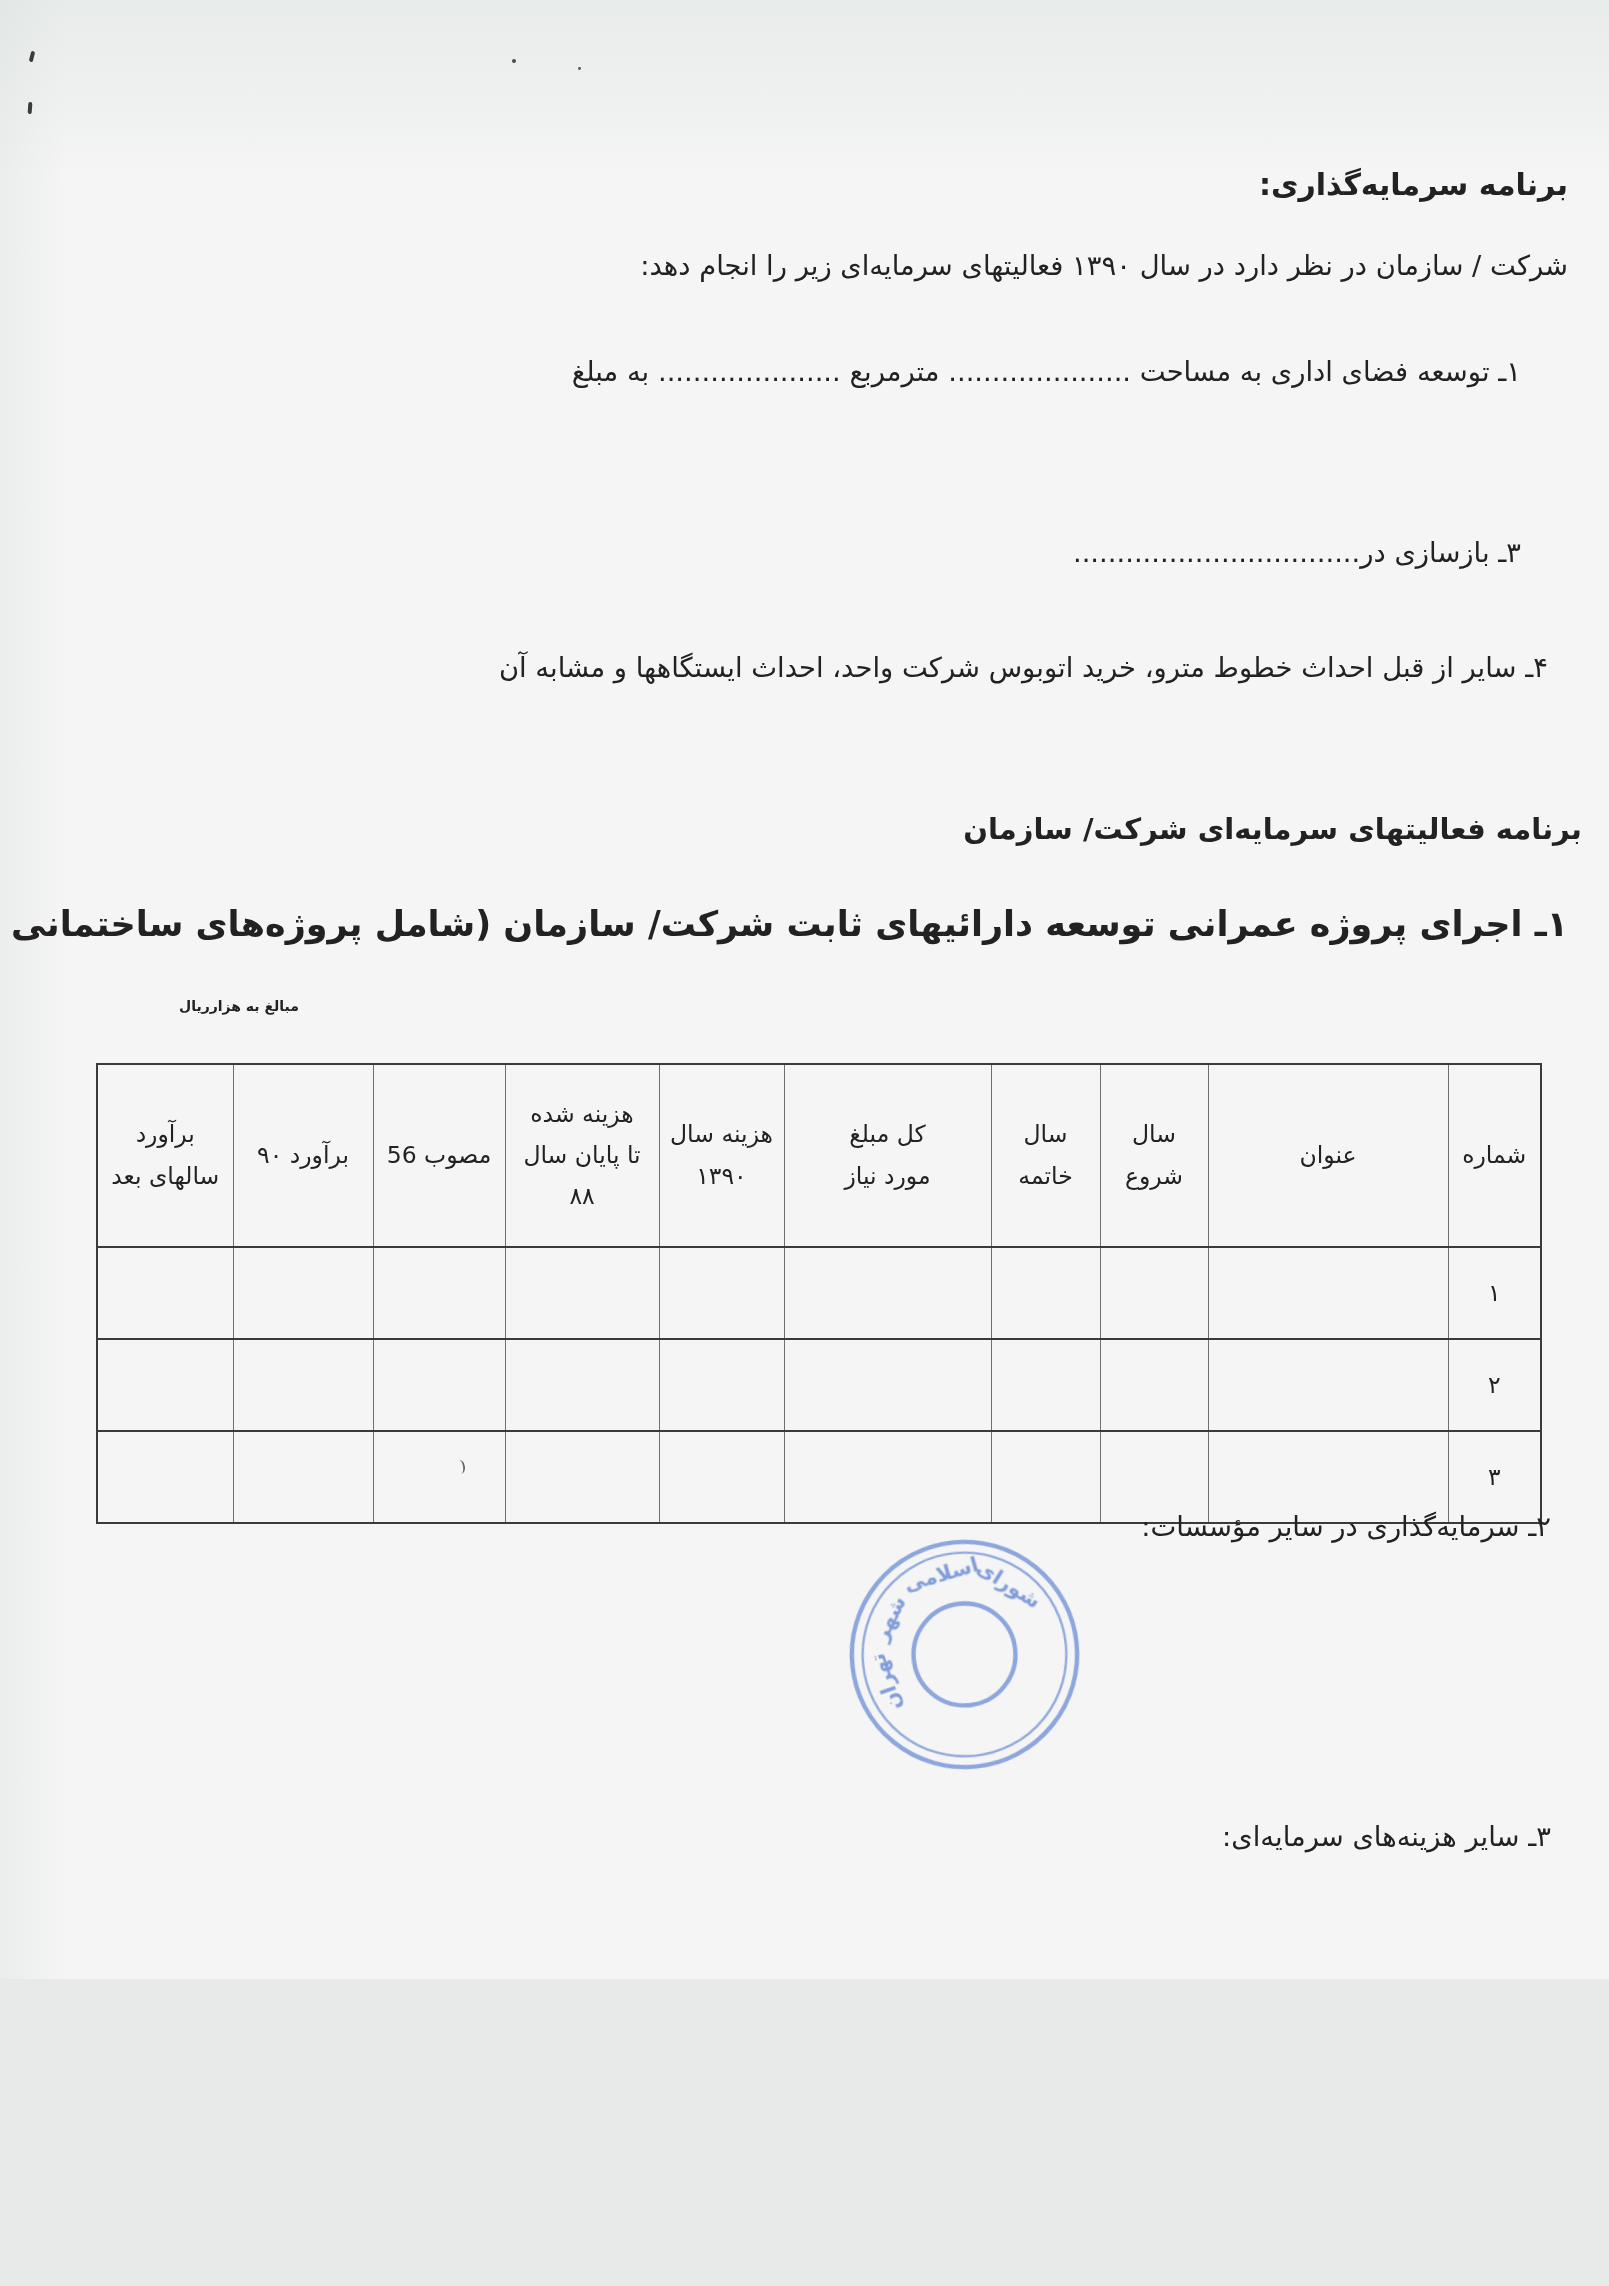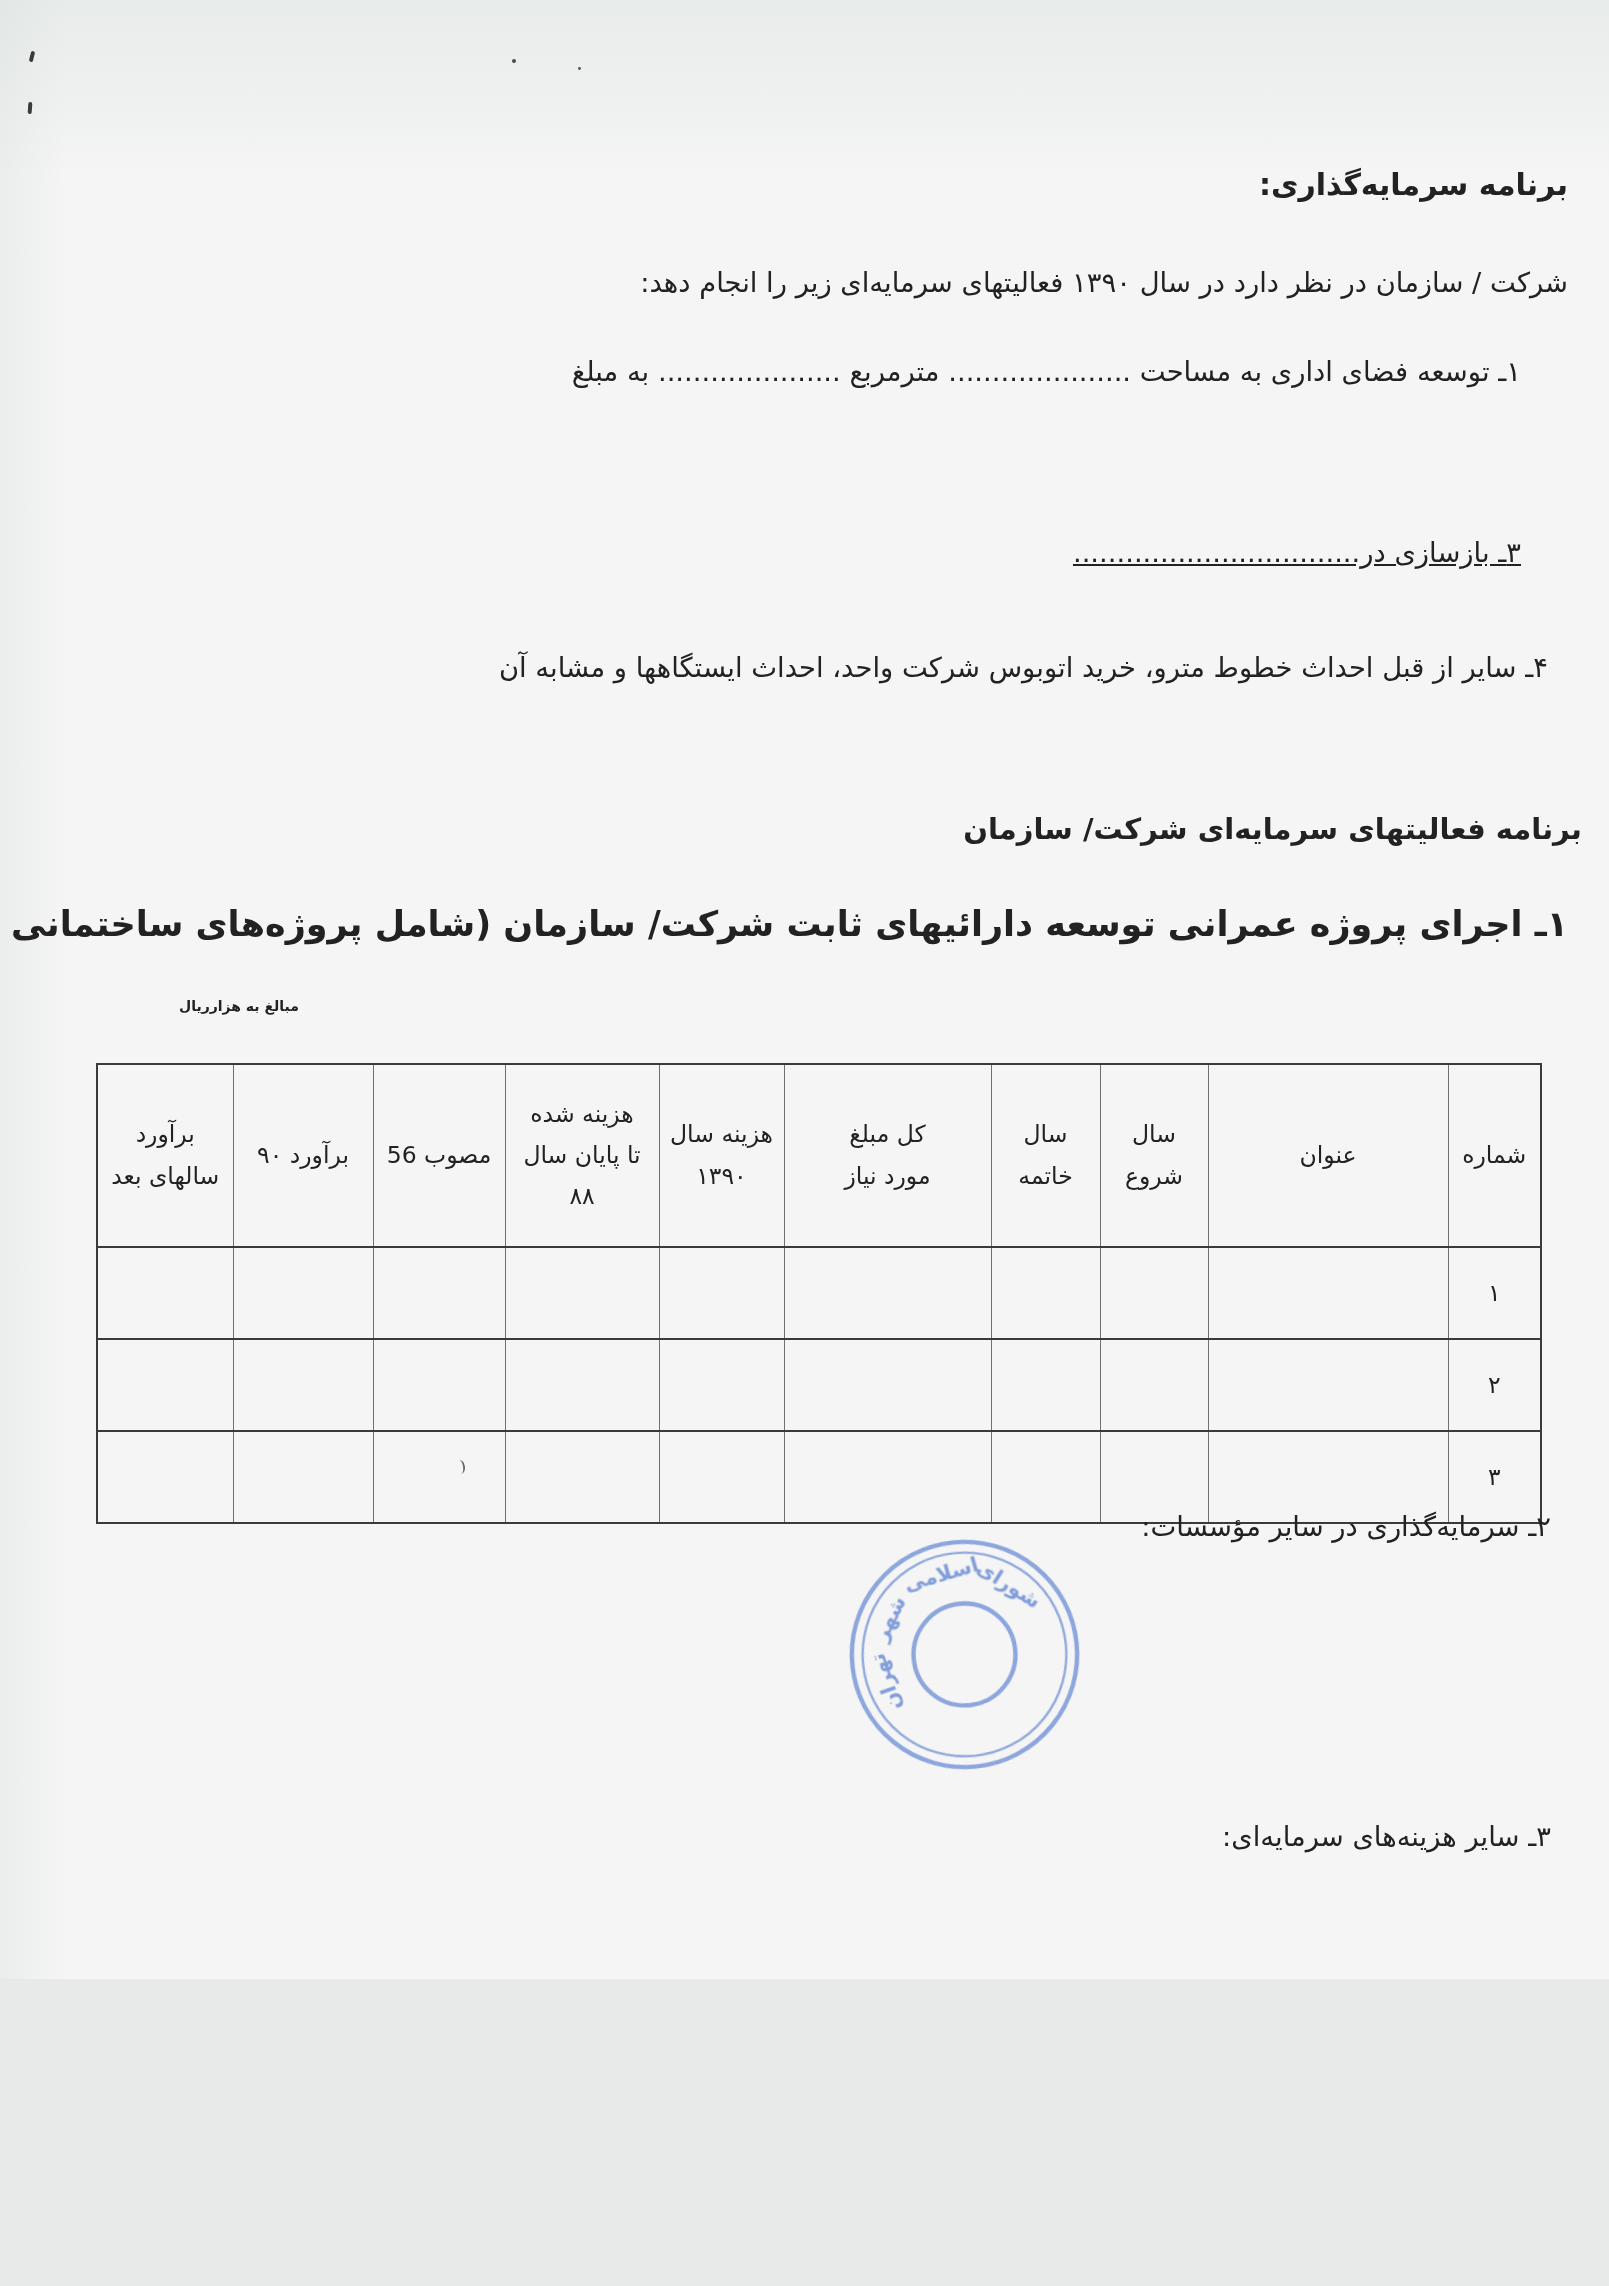--- a/index.html
+++ b/index.html
@@ -16,24 +16,24 @@
   .page::before{
     content:""; position:absolute; inset:0;
     background:
       linear-gradient(180deg, rgba(210,218,218,.35) 0%, rgba(255,255,255,0) 9%),
       linear-gradient(90deg, rgba(215,220,220,.30) 0%, rgba(255,255,255,0) 4%);
     pointer-events:none;
   }
   .t { position:absolute; white-space:nowrap; font-size:27.4px; }
   .bold { font-weight:bold; }
   .title        { top:167px; right:41px; font-size:30px; }
-  .intro        { top:267px; right:41px; }
+  .intro        { top:250px; right:41px; }
   .item1        { top:356px; right:88px; }
   .item2        { top:444px; right:88px; }
-  .item3        { top:537px; right:88px;text-decoration:underline; }
+  .item3        { top:537px; right:88px; }
   .item4        { top:652px; right:61px; }
   .sec-title    { top:812px; right:27px; font-size:29px; }
   .sec-sub      { top:904px; right:41px; font-size:35px; }
   .unit-note    { top:998px; left:179px; right:auto; font-size:14px; }
   .after1       { top:1511px; right:58px; }
   .after2       { top:1821px; right:58px; }
   .pagenum      { top:2027px; left:784px; right:auto; font-size:43px; color:#2e332f; }
 
   
   table.invest {

